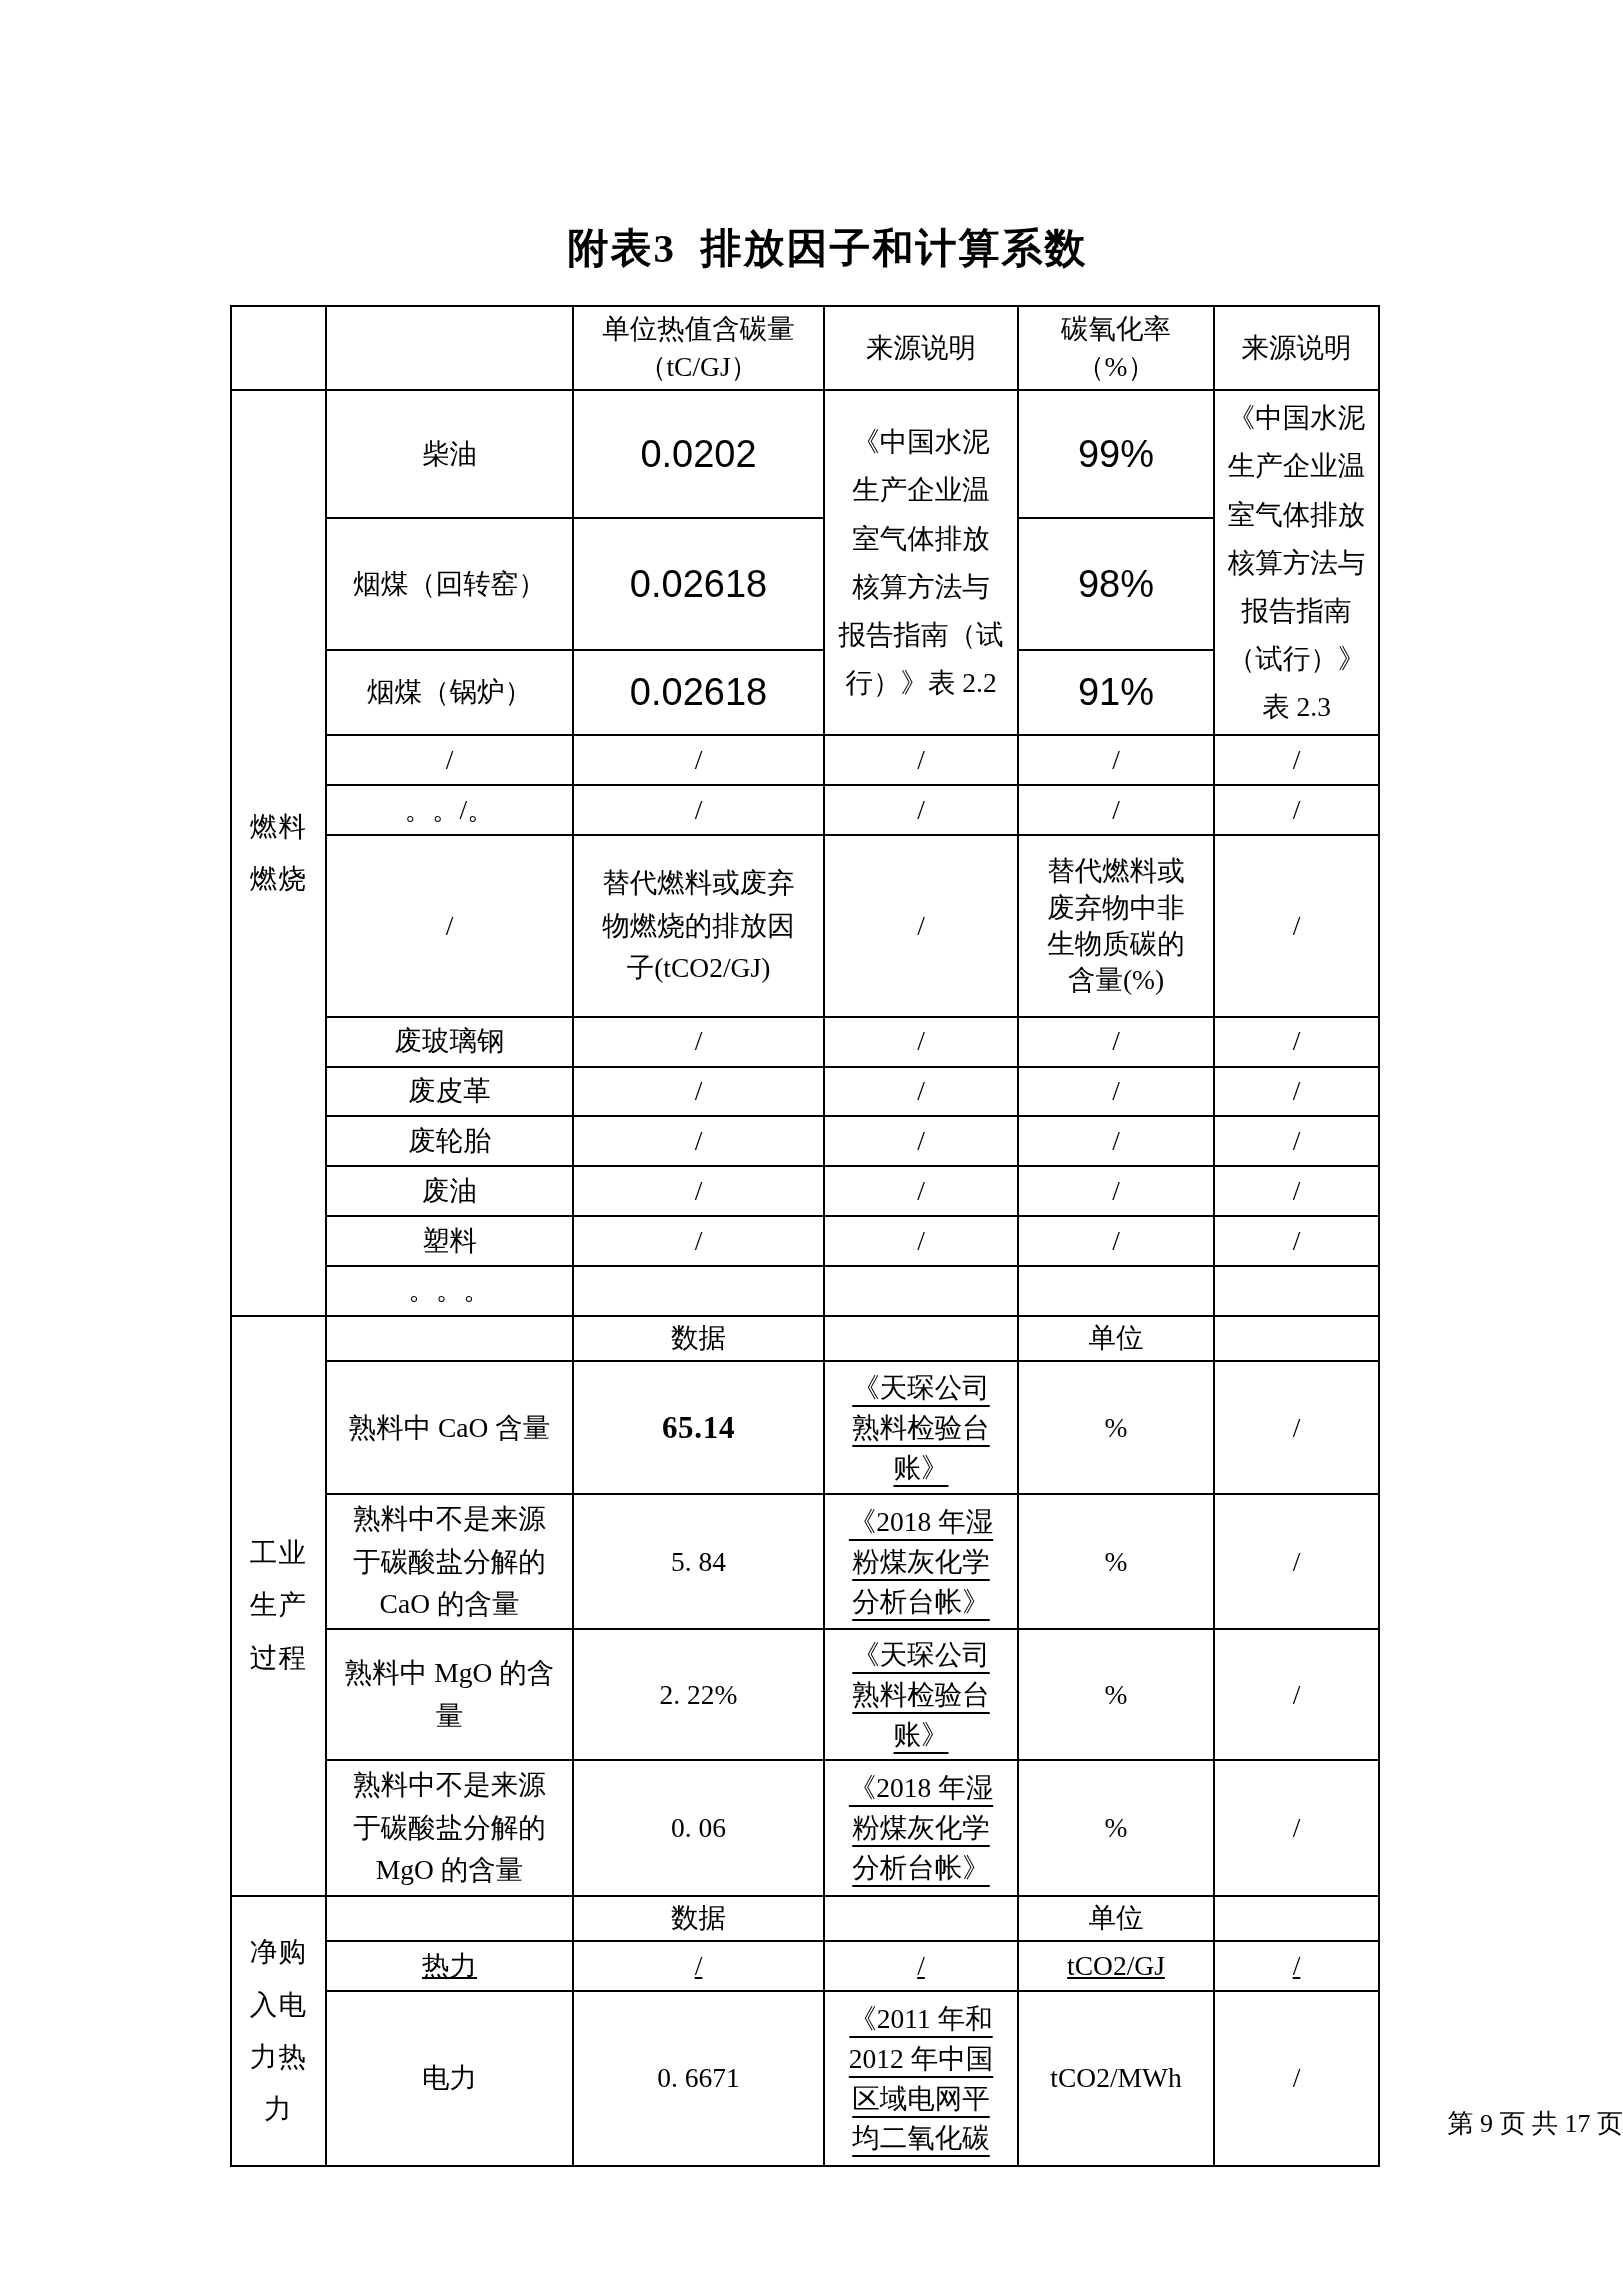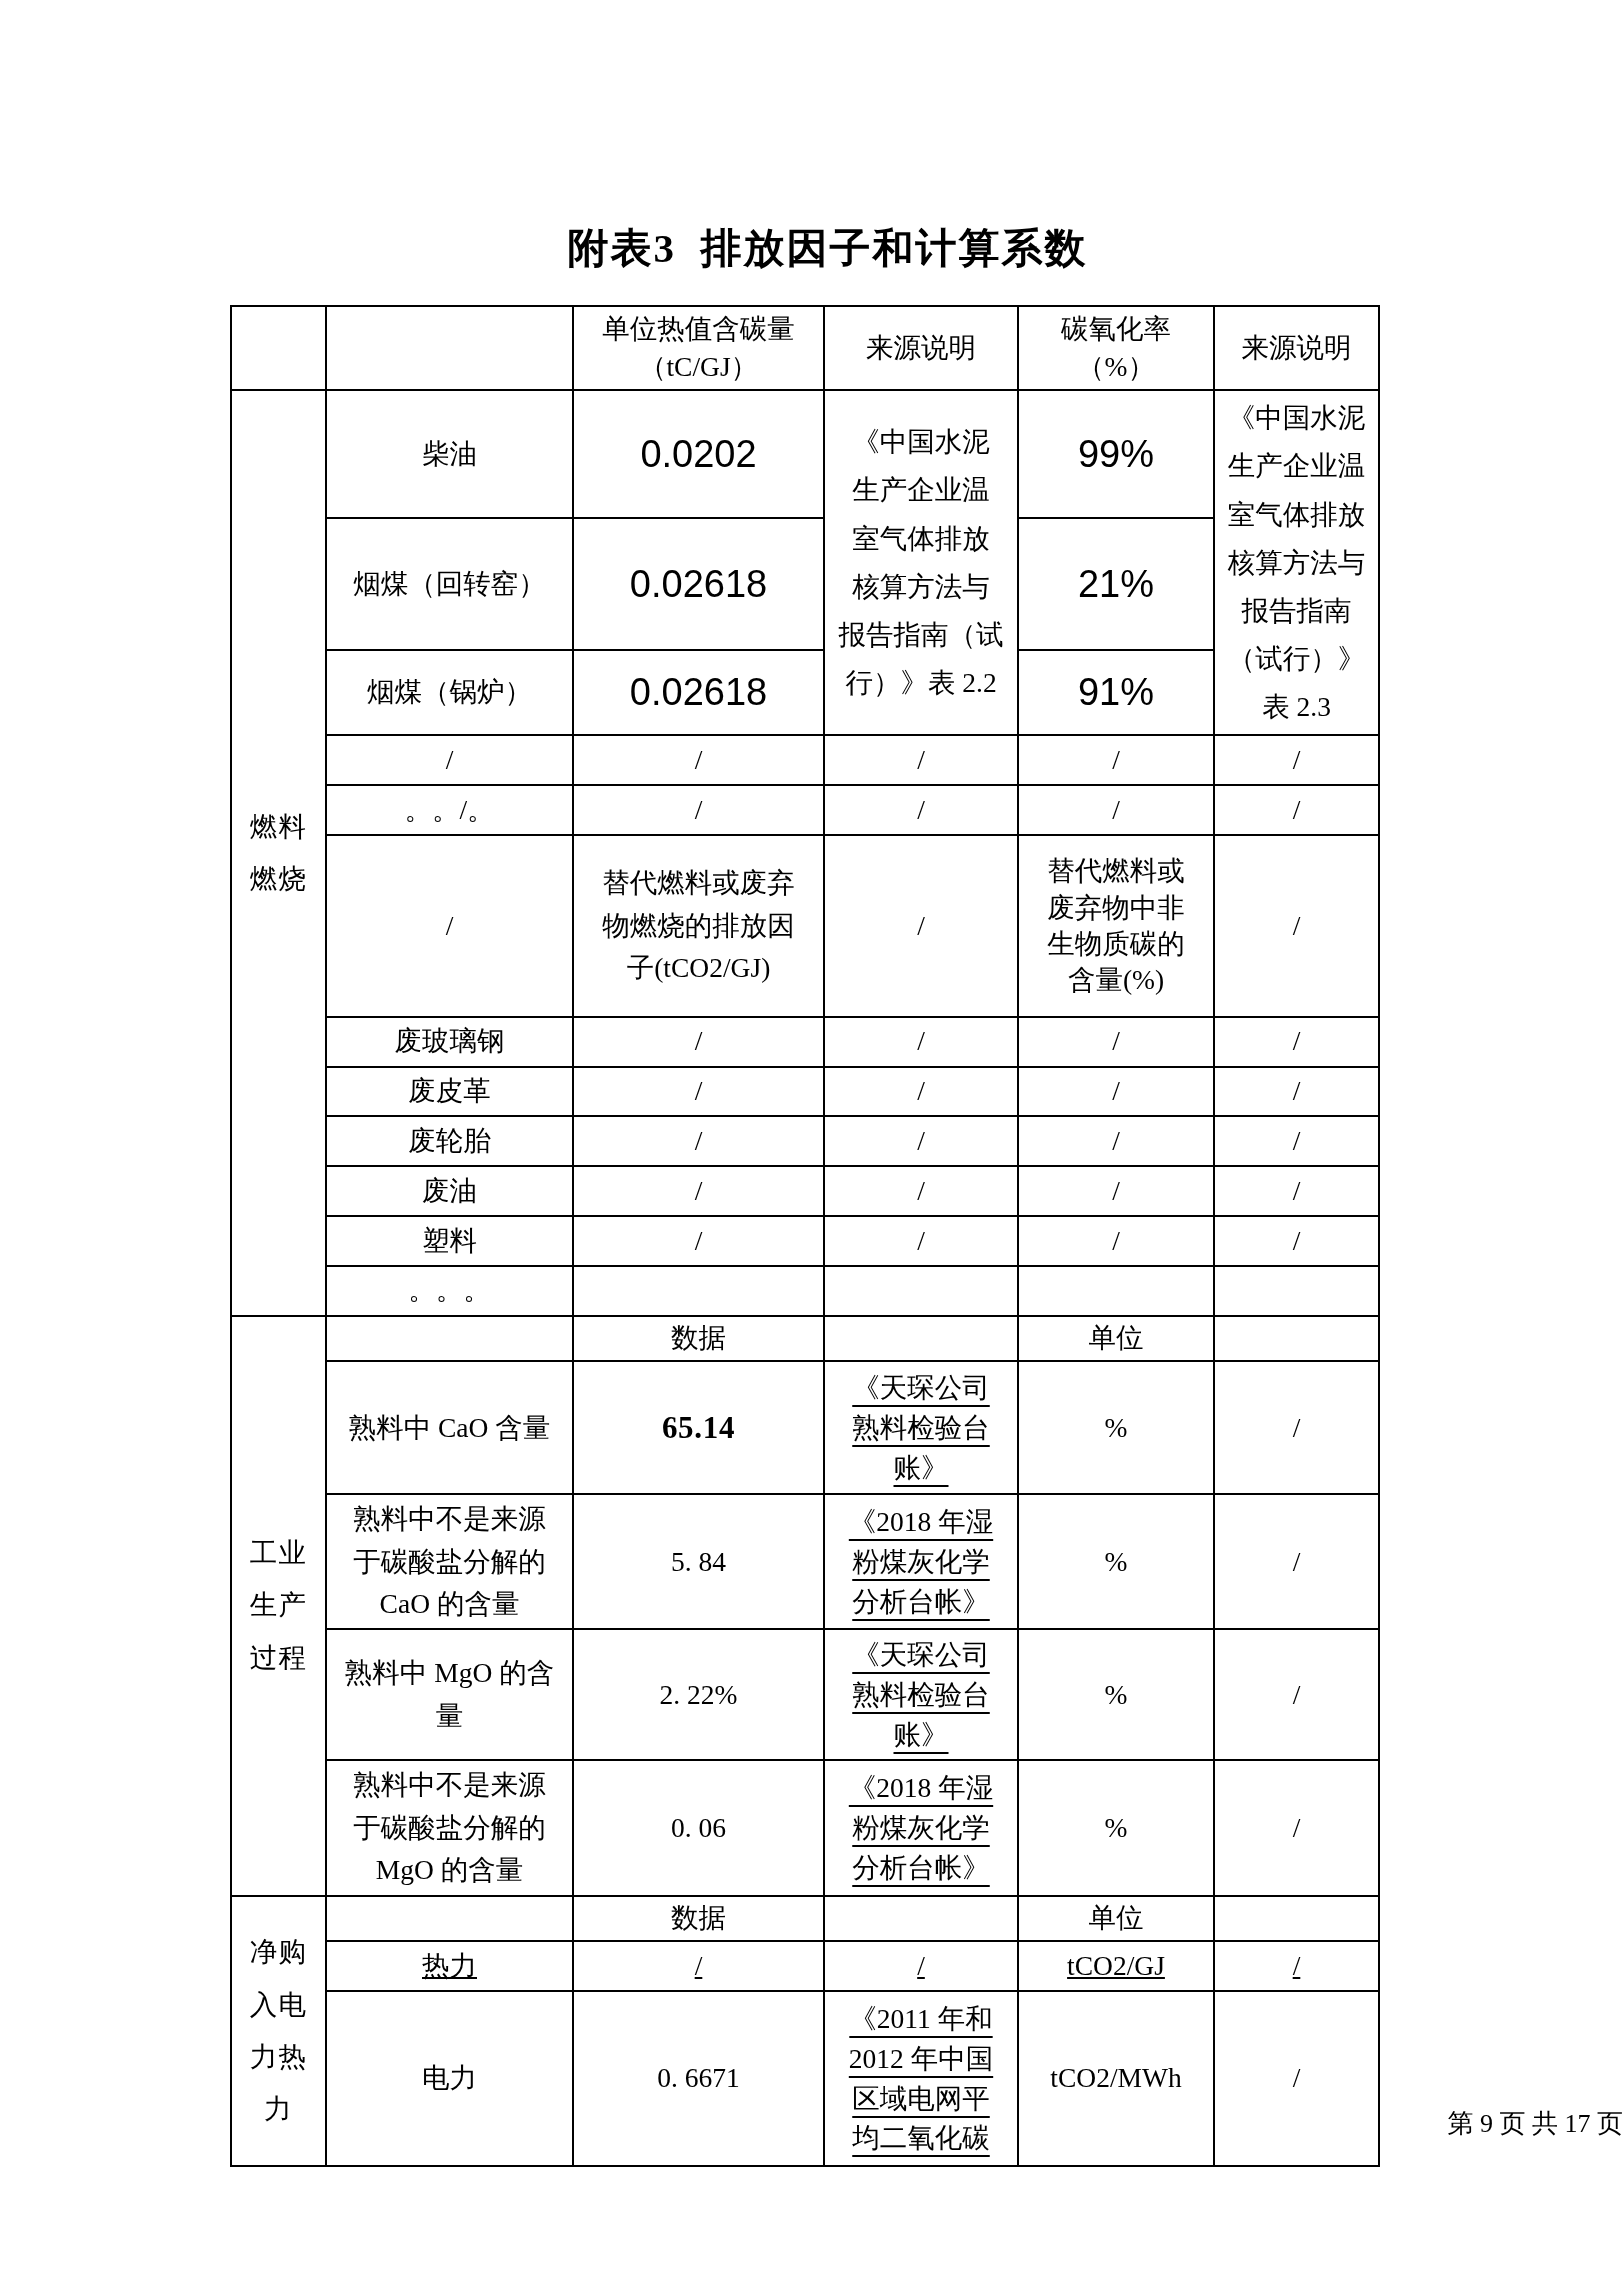--- a/index.html
+++ b/index.html
@@ -97,21 +97,21 @@
 生产企业温
 室气体排放
 核算方法与
 报告指南
 （试行）》
 表 2.3</td>
         </tr>
         <tr style="height: 132px;">
           <td>烟煤（回转窑）</td>
           <td class="num">0.02618</td>
-          <td class="num">21%</td>
+          <td class="num">98%</td>
         </tr>
         <tr style="height: 85px;">
           <td>烟煤（锅炉）</td>
           <td class="num">0.02618</td>
           <td class="num">91%</td>
         </tr>
         <tr style="height: 44px;">
           <td>/</td>
           <td>/</td>
           <td>/</td>

